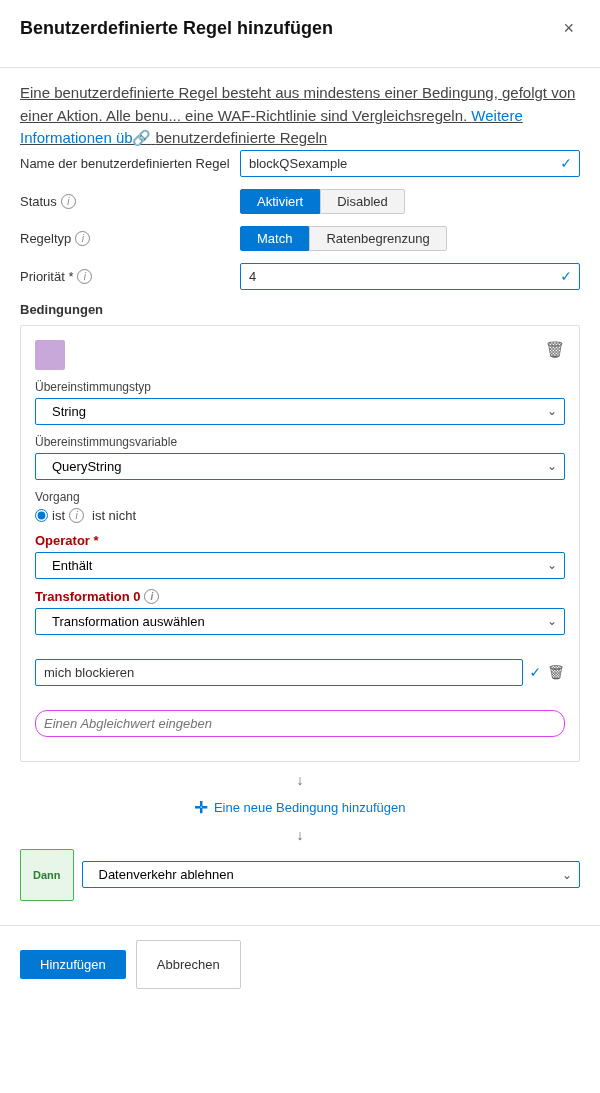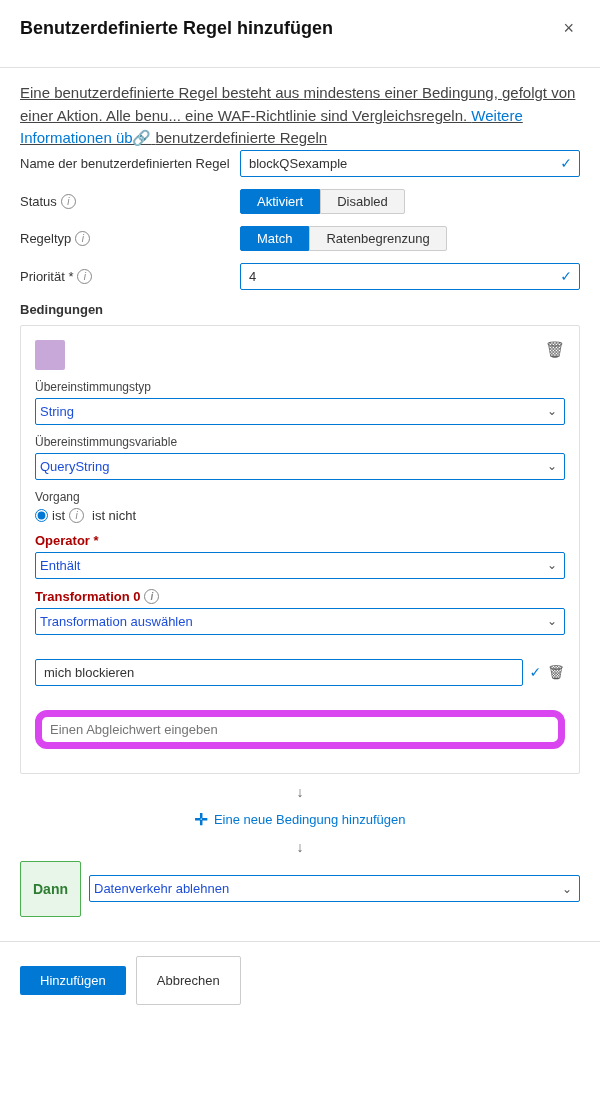--- a/index.html
+++ b/index.html
@@ -132,23 +132,23 @@
       border-radius: 0 2px 2px 0;
     }
     .select-wrap {
       position: relative;
       width: 100%;
     }
     .select-wrap select {
       width: 100%;
       border: 1px solid #0078d4;
       border-radius: 2px;
-      padding: 5px 28px 5px 4px;
-      font-size: 13px;
-      color: #1d4ed8;
+      padding: 5px 28px 5px 16px;
+      font-size: 13px;
+      color: #000000;
       background: #fff;
       appearance: none;
       outline: none;
       cursor: pointer;
     }
     .select-arrow {
       position: absolute;
       right: 8px;
       top: 50%;
       transform: translateY(-50%);
@@ -256,27 +256,28 @@
     }
     .trash-icon {
       color: #555;
       cursor: pointer;
       font-size: 14px;
       background: none;
       border: none;
     }
     .match-value-placeholder {
       width: 100%;
-      border: 7px solid #d946ef;
+      border: 1px solid #d946ef;
       border-radius: 12px;
       padding: 5px 8px;
       font-size: 13px;
       color: #aaa;
       outline: none;
       background: #fff;
+      font-style: italic;
     }
     .add-condition-row {
       display: flex;
       align-items: center;
       justify-content: center;
       gap: 6px;
       padding: 8px 0;
       color: #0078d4;
       font-size: 13px;
       cursor: pointer;
@@ -296,21 +297,21 @@
       align-items: center;
       gap: 8px;
       margin-top: 6px;
     }
     .dann-label {
       background: #e8f5e9;
       border: 1px solid #4caf50;
       color: #2e7d32;
       padding: 19px 12px;
       border-radius: 2px;
-      font-size: 14px;
+      font-size: 11px;
       font-weight: 600;
       white-space: nowrap;
     }
     .modal-footer {
       display: flex;
       align-items: center;
       gap: 10px;
       padding: 14px 20px;
       border-top: 1px solid #e0e0e0;
       margin-top: 10px;

